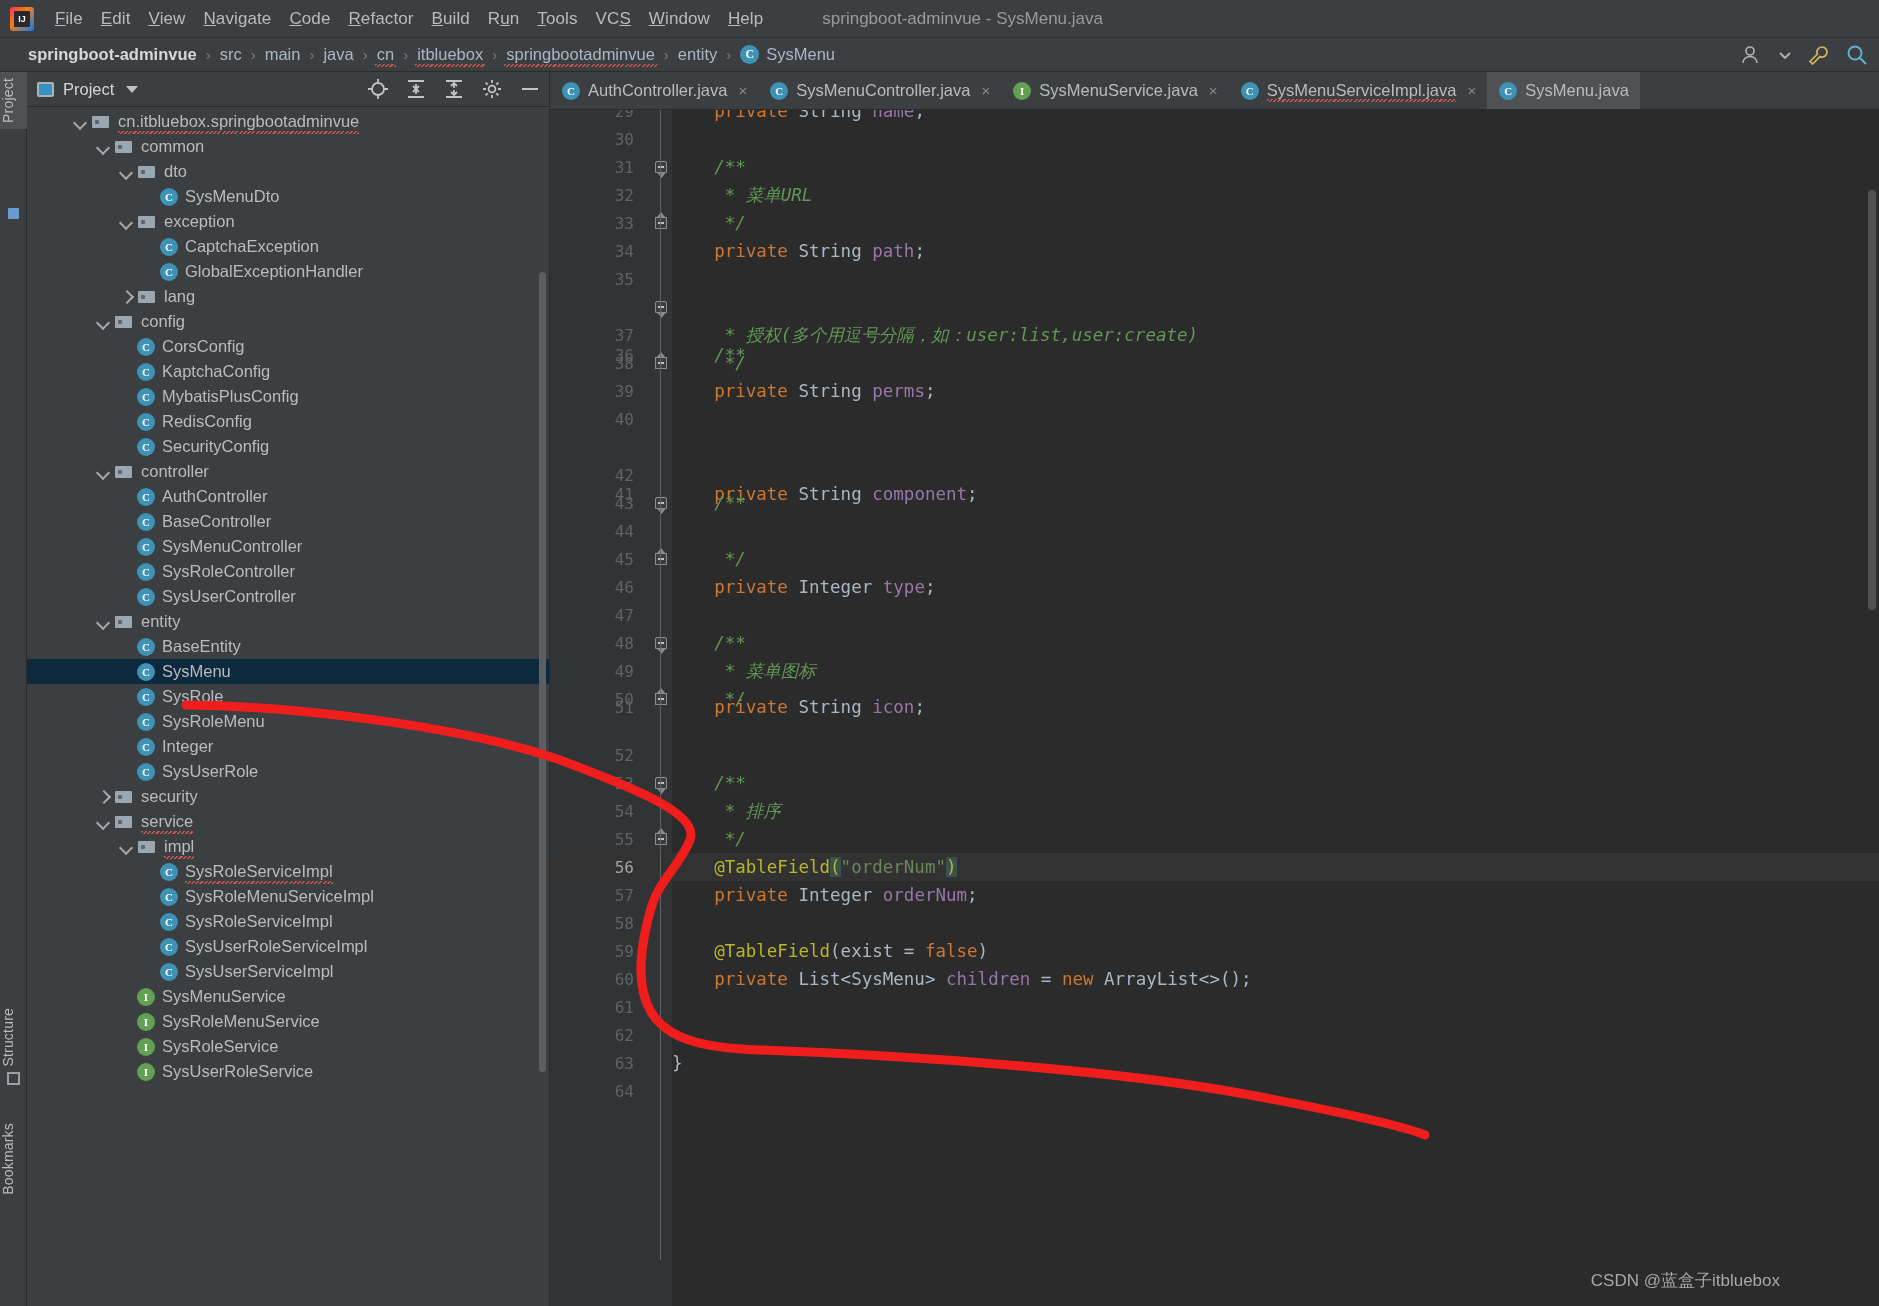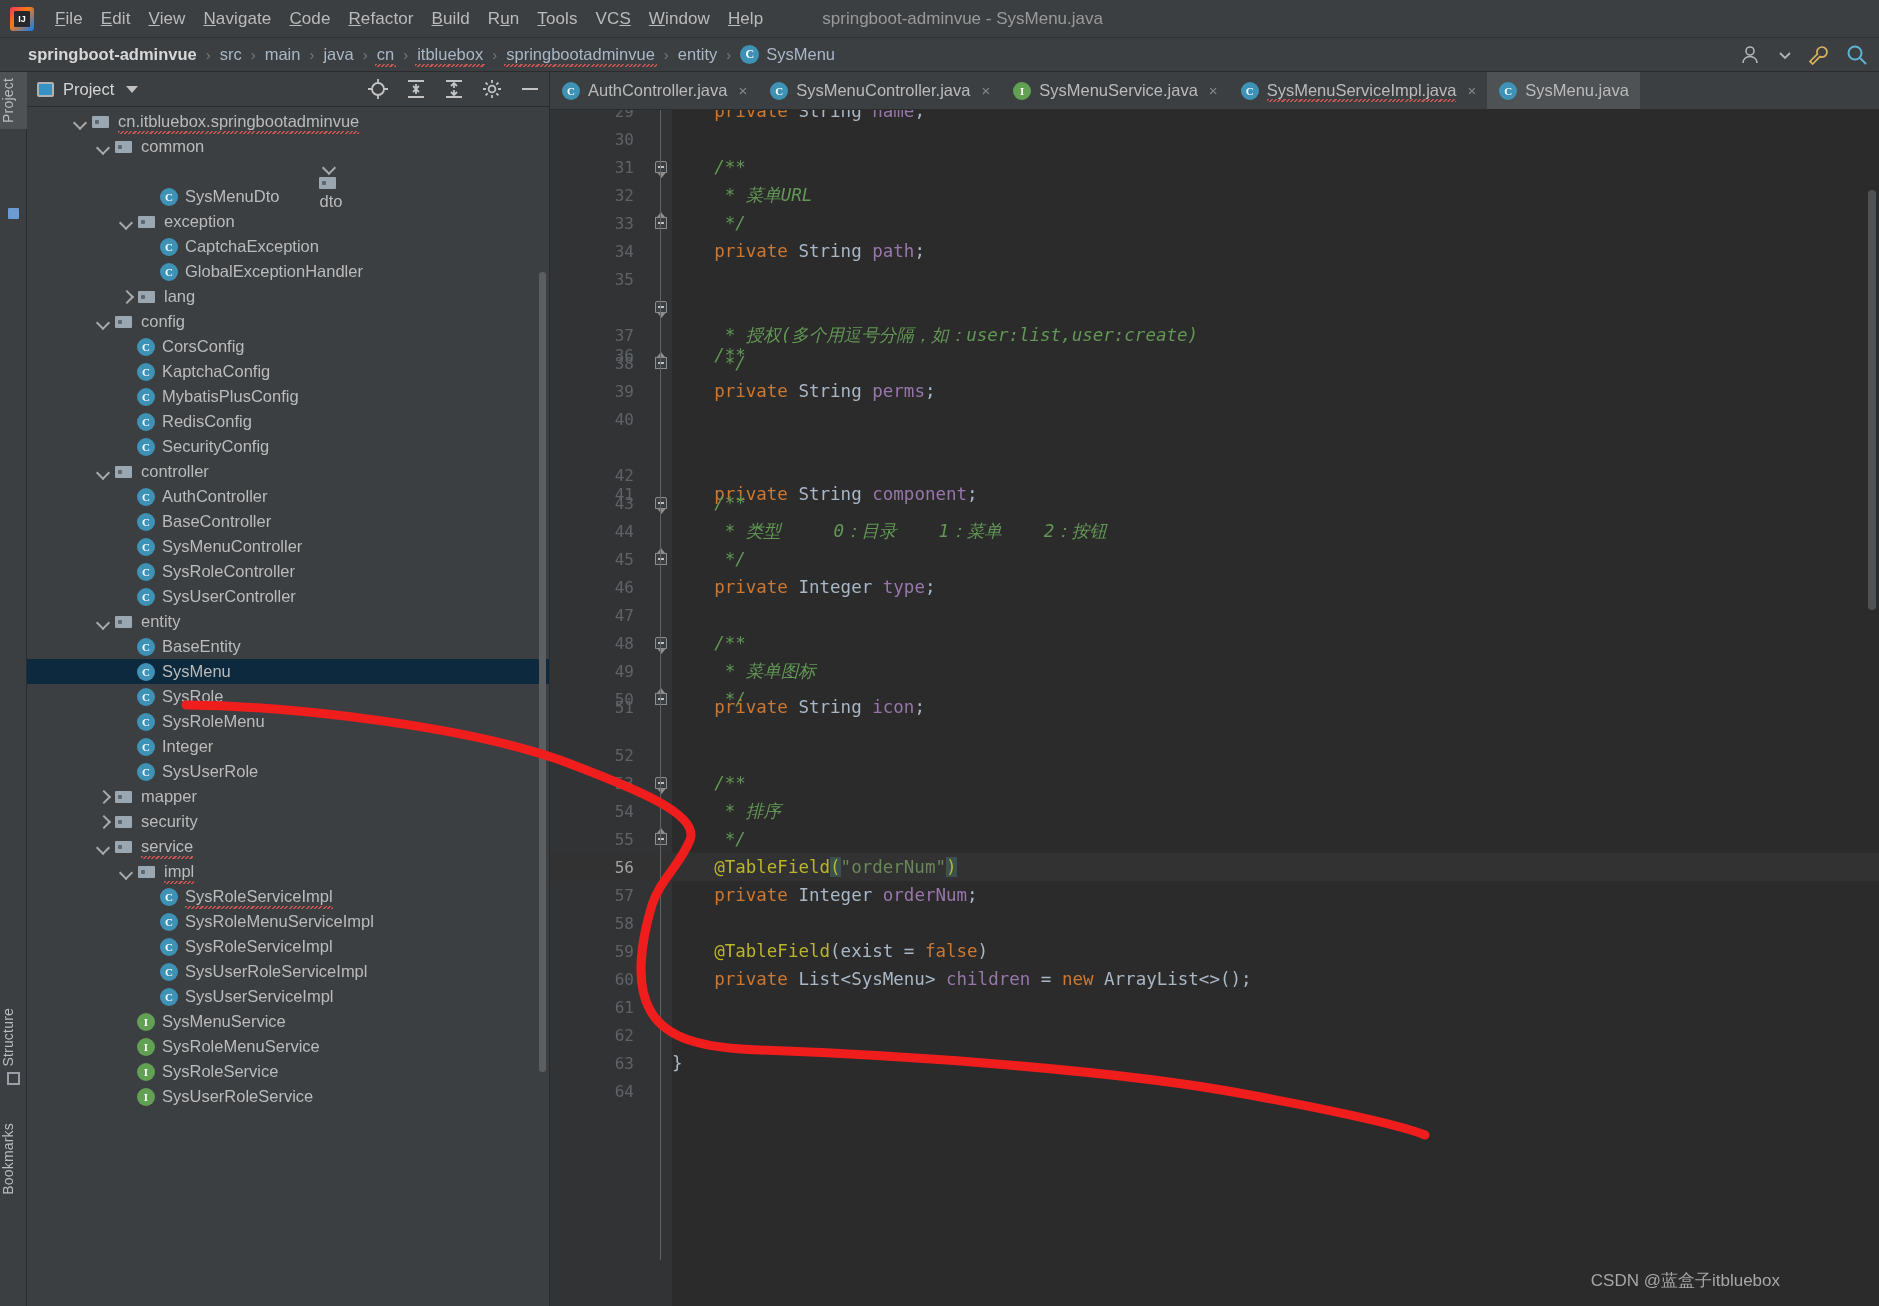--- a/index.html
+++ b/index.html
@@ -400,21 +400,21 @@
         <div class="trow" style="padding-left: 46px;">
           <span class="arrow down"></span>
           <span class="icn folder"></span>
           <span class="tlabel squig" style="color: rgb(187, 187, 187);">cn.itbluebox.springbootadminvue</span>
         </div>
         <div class="trow" style="padding-left: 69px;">
           <span class="arrow down"></span>
           <span class="icn folder"></span>
           <span class="tlabel">common</span>
         </div>
-        <div class="trow" style="padding-left: 92px; flex-direction: column;">
+        <div class="trow" style="padding-left: 92px;">
           <span class="arrow down"></span>
           <span class="icn folder"></span>
           <span class="tlabel">dto</span>
         </div>
         <div class="trow" style="padding-left: 115px;">
           <span class="arrow"></span>
           <span class="icn cls">C</span>
           <span class="tlabel">SysMenuDto</span>
         </div>
         <div class="trow" style="padding-left: 92px;">
@@ -524,25 +524,20 @@
         </div>
         <div class="trow" style="padding-left: 92px;">
           <span class="arrow"></span>
           <span class="icn cls">C</span>
           <span class="tlabel">Integer</span>
         </div>
         <div class="trow" style="padding-left: 92px;">
           <span class="arrow"></span>
           <span class="icn cls">C</span>
           <span class="tlabel">SysUserRole</span>
-        </div>
-        <div class="trow" style="padding-left: 69px;">
-          <span class="arrow right"></span>
-          <span class="icn folder"></span>
-          <span class="tlabel">mapper</span>
         </div>
         <div class="trow" style="padding-left: 69px;">
           <span class="arrow right"></span>
           <span class="icn folder"></span>
           <span class="tlabel">security</span>
         </div>
         <div class="trow" style="padding-left: 69px;">
           <span class="arrow down"></span>
           <span class="icn folder"></span>
           <span class="tlabel squig">service</span>
@@ -707,21 +702,20 @@
         <div class="cline" style="top: 379px;">
           <span class="lnum">43</span>
           <span class="code"><span class="cmt">    /**</span></span>
         </div>
         <div class="foldmark top" style="top: 386px;">
           <span class="box"></span>
           <span class="minus"></span>
         </div>
         <div class="cline" style="top: 407px;">
           <span class="lnum">44</span>
-          <span class="code"><span class="cmt">     * 类型     0：目录    1：菜单    2：按钮</span></span>
         </div>
         <div class="cline" style="top: 435px;">
           <span class="lnum">45</span>
           <span class="code"><span class="cmt">     */</span></span>
         </div>
         <div class="foldmark bot" style="top: 442px;">
           <span class="box"></span>
           <span class="minus"></span>
         </div>
         <div class="cline" style="top: 463px;">

